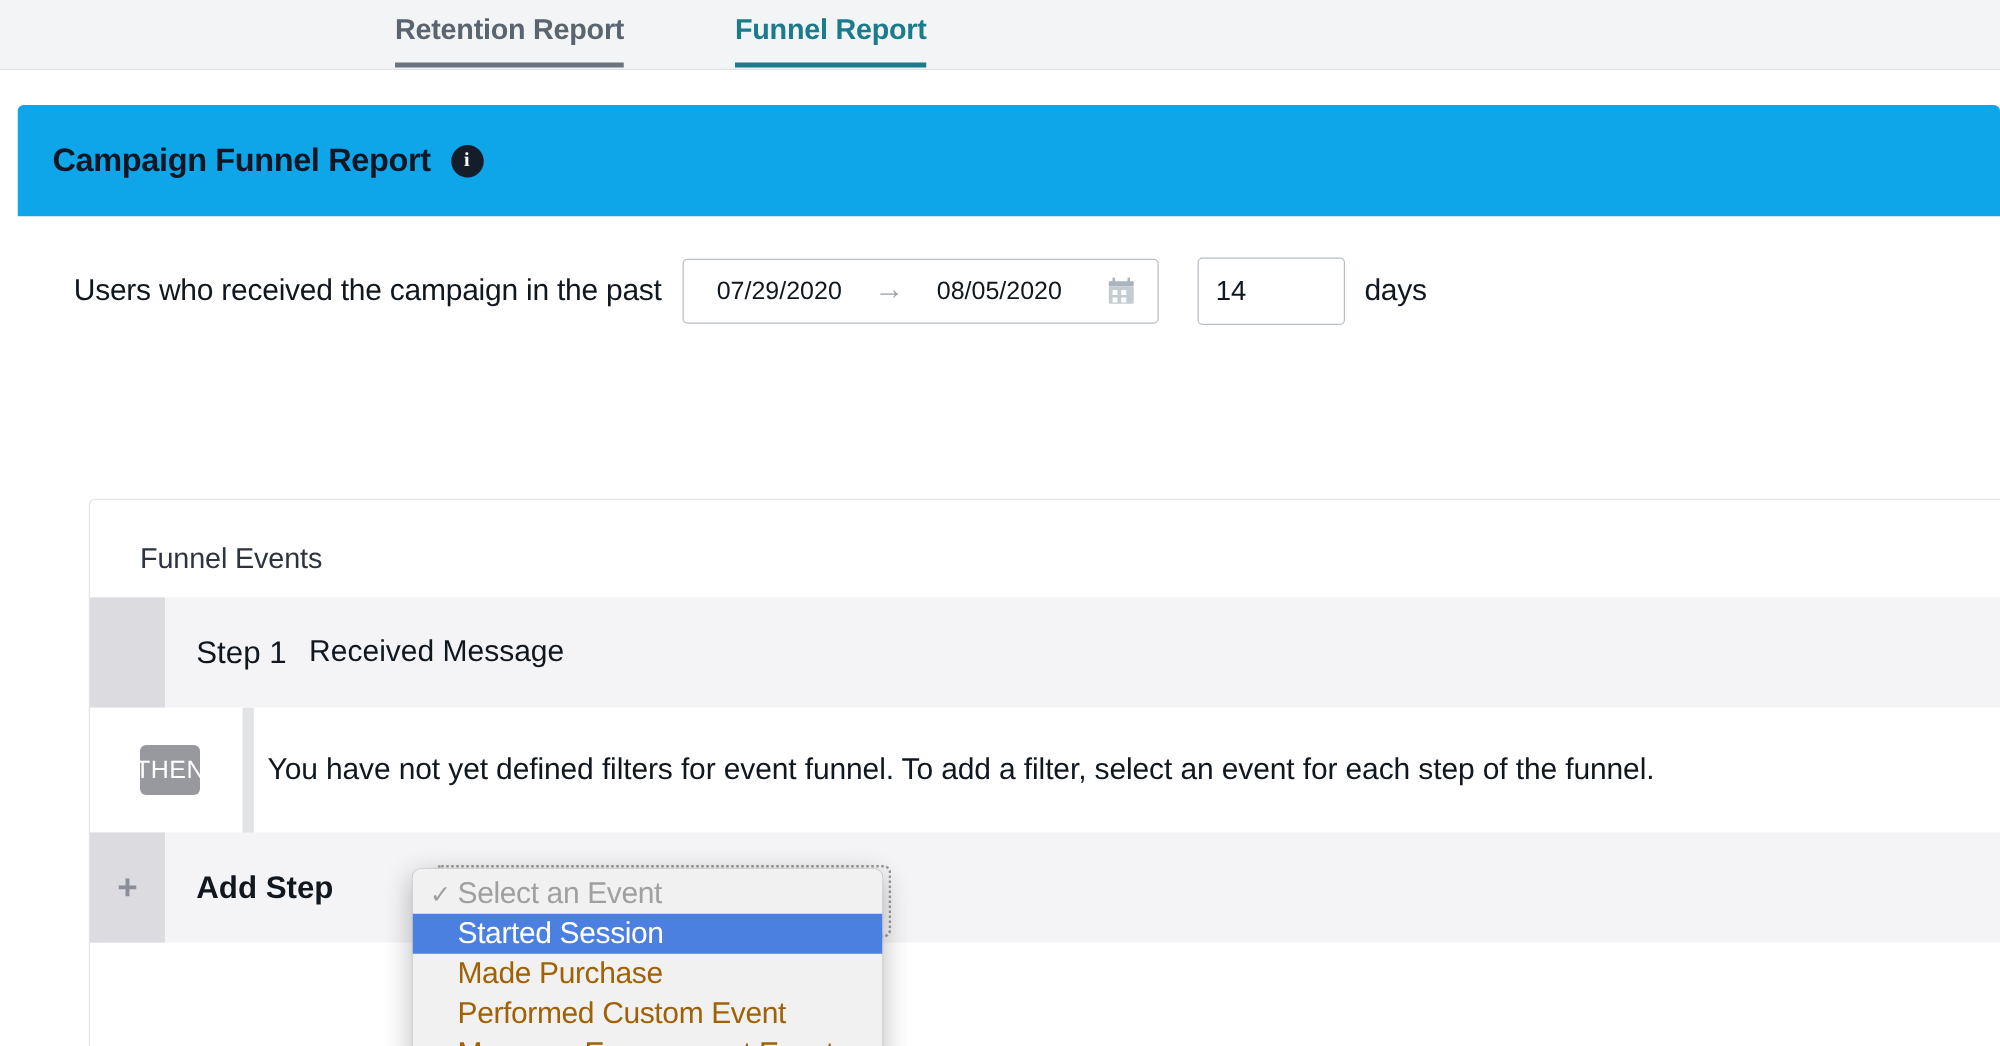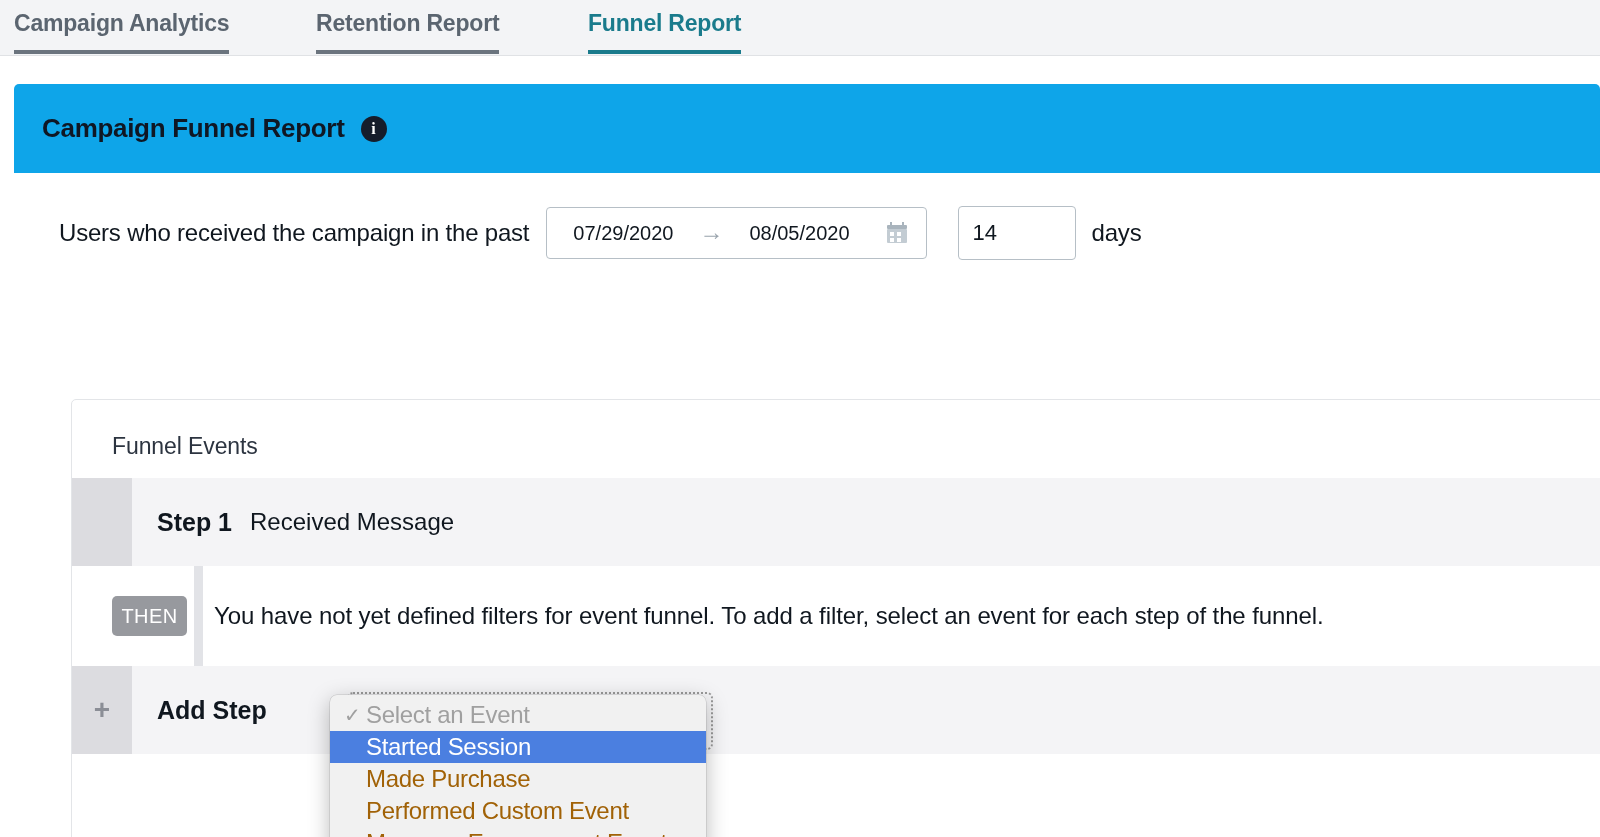--- a/index.html
+++ b/index.html
@@ -187,21 +187,21 @@
   }
   .step-body {
     display: flex;
     align-items: center;
     padding-left: 25px;
     flex: 1;
     min-width: 0;
   }
   .step-num {
     font-size: 25px;
-    font-weight: bold;
+    font-weight: normal;
     color: #10171f;
     white-space: nowrap;
   }
   .step-event {
     font-size: 24px;
     color: #10171f;
     margin-left: 18px;
     white-space: nowrap;
   }
   .add-step-label {
@@ -215,21 +215,21 @@
   .then-row {
     position: relative;
     display: flex;
     align-items: center;
     height: 100px;
     z-index: 2;
   }
   .then-badge {
     position: absolute;
     left: 40px;
-    width: 75px;
+    width: 48px;
     height: 40px;
     background: #97999e;
     border-radius: 5px;
     color: #ffffff;
     font-size: 20px;
     font-weight: 500;
     letter-spacing: 0.4px;
     display: flex;
     align-items: center;
     justify-content: center;
@@ -285,21 +285,20 @@
   .opt-placeholder { color: #a0a0a0; }
   .opt-selected {
     background: #4b7fe0;
     color: #ffffff;
   }
 </style>
 </head>
 <body>
 
 <div class="tabbar">
-  <div class="tab tab-inactive tab-1">Campaign Analytics</div>
   <div class="tab tab-inactive tab-2">Retention Report</div>
   <div class="tab tab-active tab-3">Funnel Report</div>
 </div>
 
 <div class="report-card">
 
   <div class="report-header">
     <span class="report-title">Campaign Funnel Report</span>
     <span class="info-icon">i</span>
   </div>

